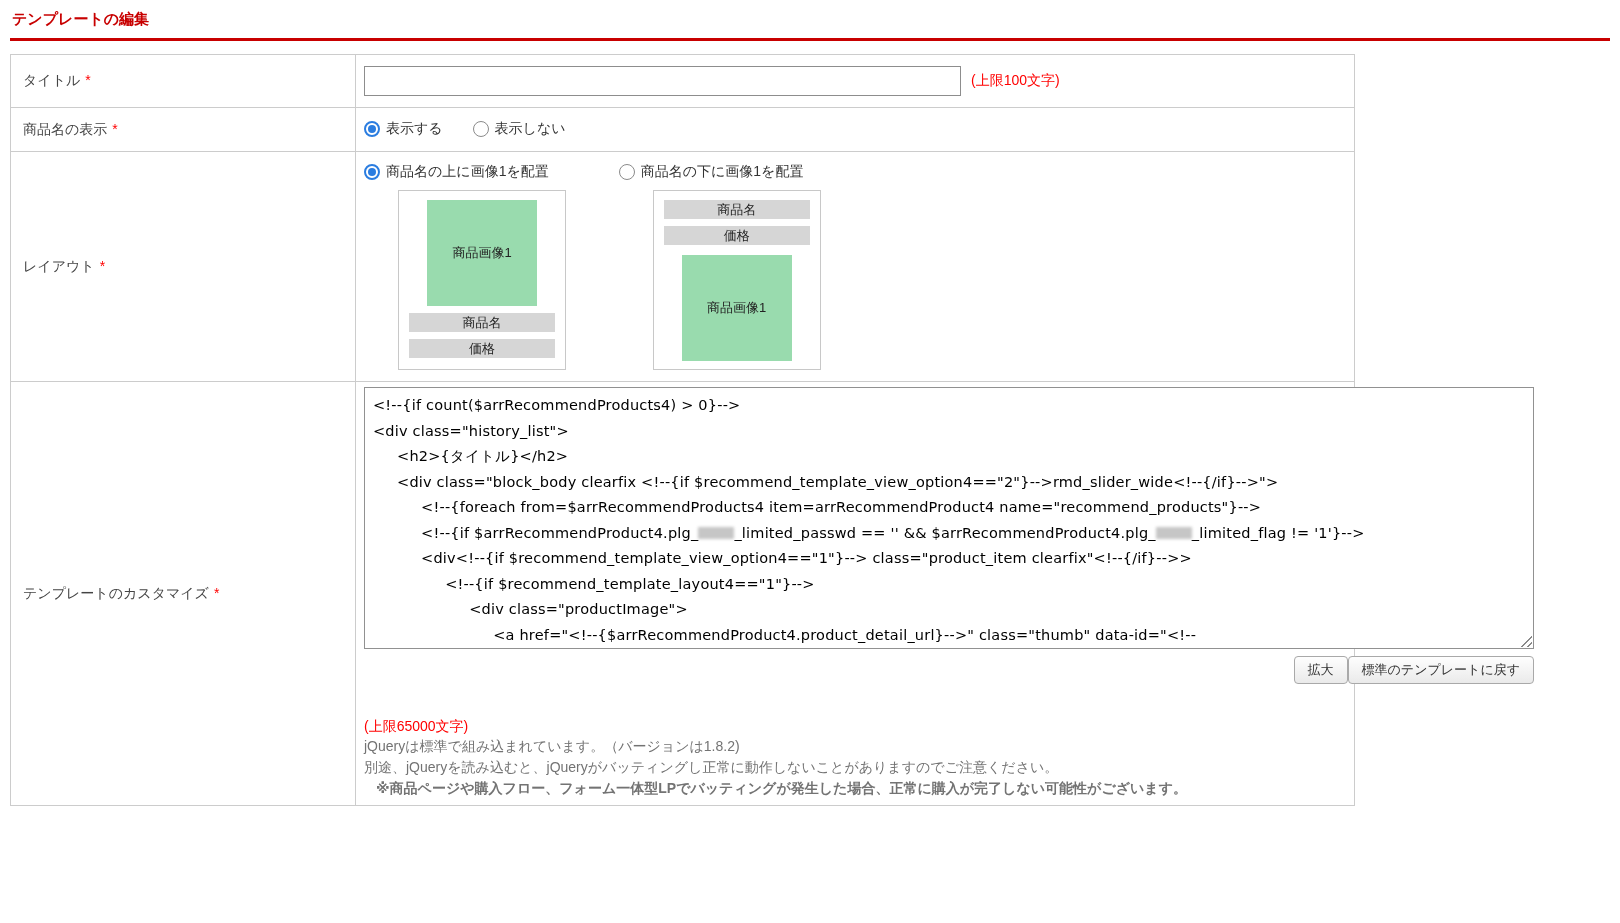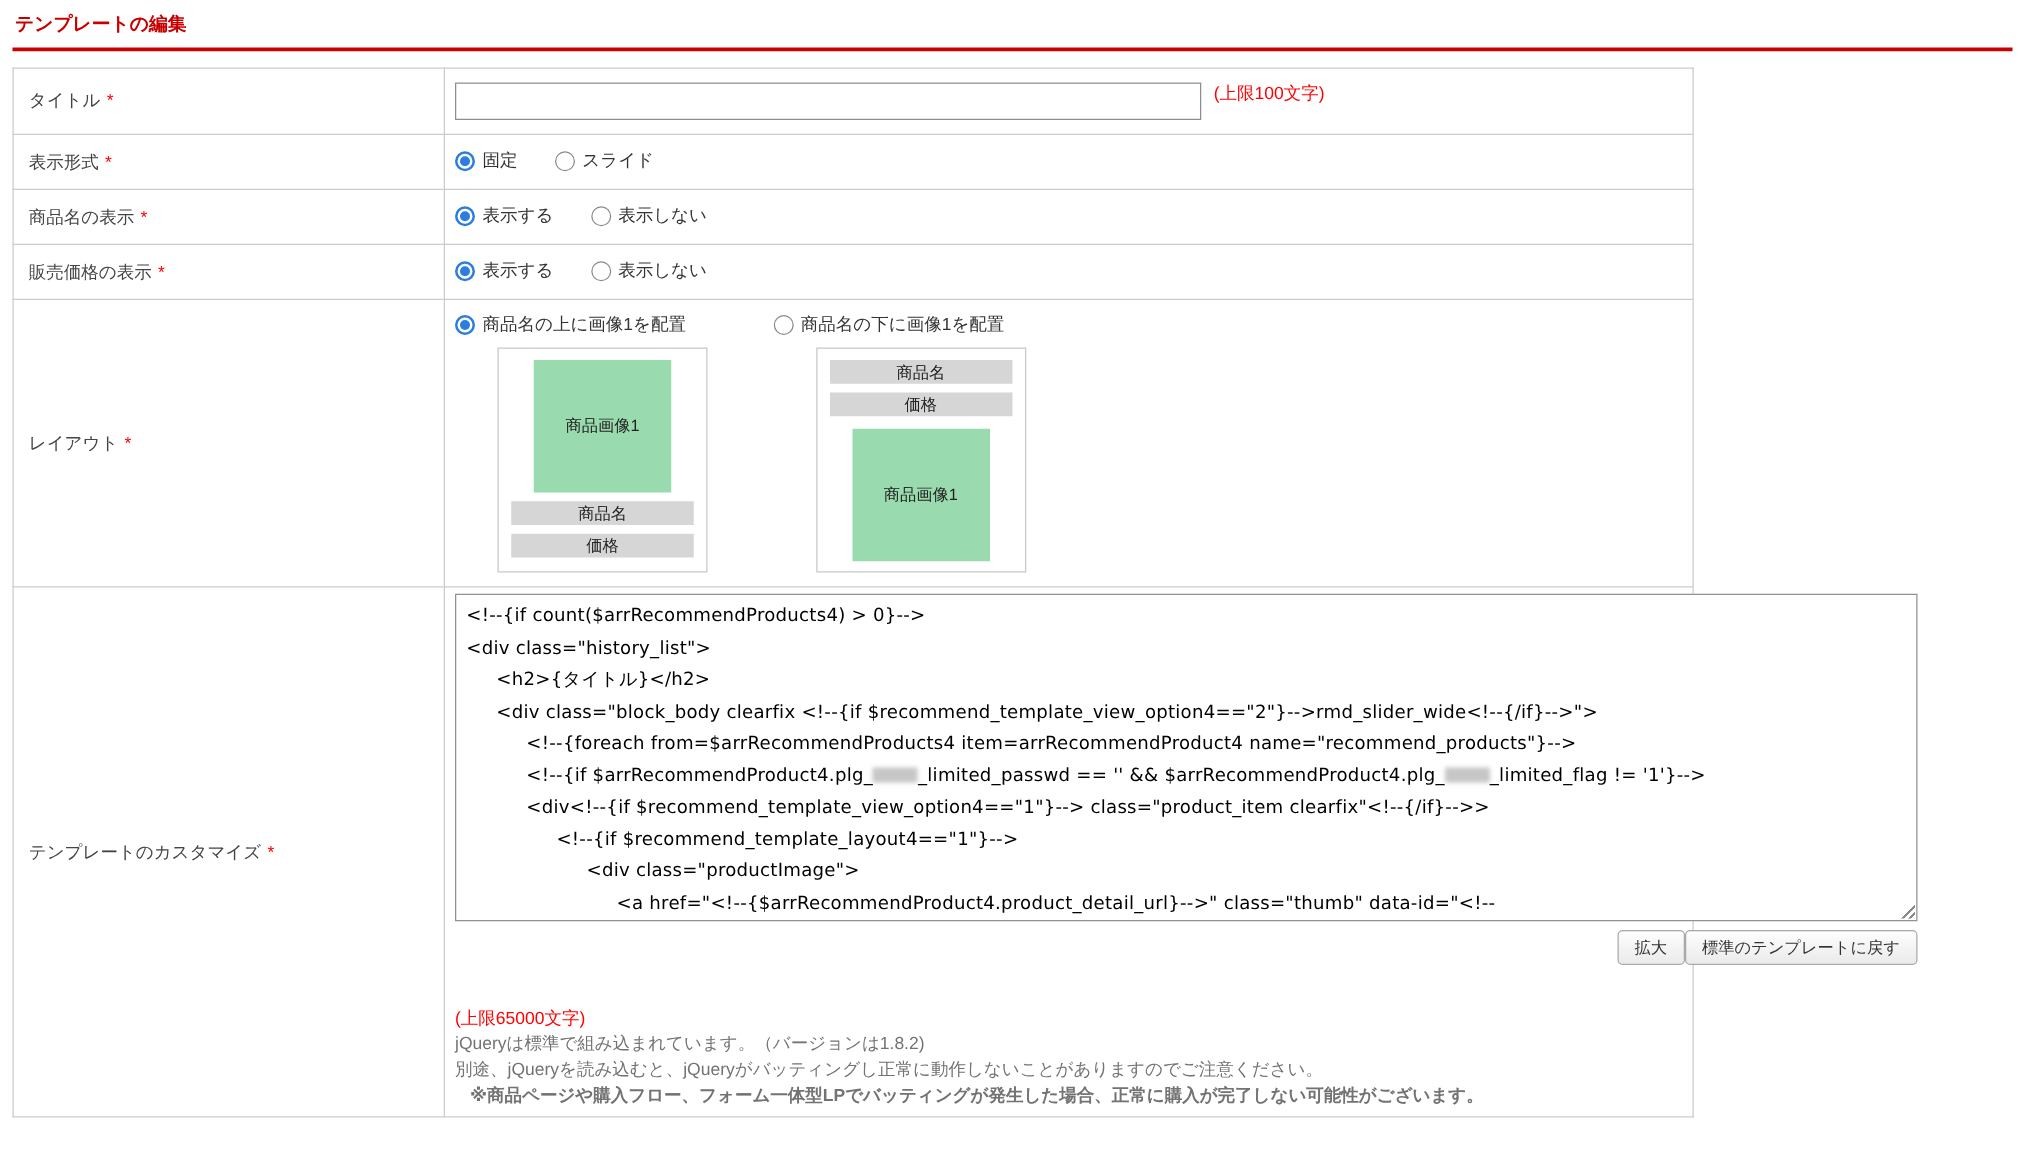--- a/index.html
+++ b/index.html
@@ -12,21 +12,21 @@
   .page { padding:8px 10px; }
   .page-title { font-size:15px; font-weight:bold; color:#c80000; margin:2px 0 9px 2px; }
   .red-rule { height:3px; background:#c80000; border:none; margin:0 0 13px 0; width:1600px; }
 
   table.form { width:1345px; border-collapse:collapse; table-layout:fixed; }
   table.form td { border:1px solid #ccc; vertical-align:middle; font-size:14px; background:#fff; }
   td.lbl { width:345px; background:#f5f5f5; padding:6px 12px; color:#444; }
   td.val { padding:6px 8px; }
   .req { color:#f00; margin-left:5px; }
 
-  .title-line { display:flex; }
+  .title-line { display:flex; align-items:center; }
   .text-input {
     width:597px; height:30px; border:1px solid #8d8d8d; background:#fff;
     font-size:14px; padding:2px 6px; font-family:inherit;
   }
   .limit-red { color:#f00; margin-left:10px; font-size:14px; white-space:nowrap; }
 
   .radio-opt { display:inline-flex; align-items:center; margin-right:26px; cursor:default; }
   .radio {
     width:16px; height:16px; border:1px solid #8b8b8b; border-radius:50%;
     background:#fff; margin-right:6px; flex:none;
@@ -105,67 +105,37 @@
         <span>タイトル</span><span class="req">*</span>
       </td>
       <td class="val">
         <div class="title-line">
           <input type="text" class="text-input" value="" style="">
           <span class="limit-red">(上限100文字)</span>
         </div>
       </td>
     </tr>
 
-    <tr style="height:44px">
-      <td class="lbl">
-        <span>表示形式</span><span class="req">*</span>
-      </td>
-      <td class="val">
-        <label class="radio-opt">
-          <span class="radio checked"></span>
-          <span class="radio-label">固定</span>
-        </label>
-        <label class="radio-opt">
-          <span class="radio"></span>
-          <span class="radio-label">スライド</span>
-        </label>
-      </td>
-    </tr>
 
     <tr style="height:44px">
       <td class="lbl">
         <span>商品名の表示</span><span class="req">*</span>
       </td>
       <td class="val">
         <label class="radio-opt">
           <span class="radio checked"></span>
           <span class="radio-label">表示する</span>
         </label>
         <label class="radio-opt">
           <span class="radio"></span>
           <span class="radio-label">表示しない</span>
         </label>
       </td>
     </tr>
 
-    <tr style="height:44px">
-      <td class="lbl">
-        <span>販売価格の表示</span><span class="req">*</span>
-      </td>
-      <td class="val">
-        <label class="radio-opt">
-          <span class="radio checked"></span>
-          <span class="radio-label">表示する</span>
-        </label>
-        <label class="radio-opt">
-          <span class="radio"></span>
-          <span class="radio-label">表示しない</span>
-        </label>
-      </td>
-    </tr>
 
     <tr style="height:230px">
       <td class="lbl">
         <span>レイアウト</span><span class="req">*</span>
       </td>
       <td class="val layout-cell">
         <div class="layout-col">
           <label class="radio-opt">
             <span class="radio checked"></span>
             <span class="radio-label">商品名の上に画像1を配置</span>

